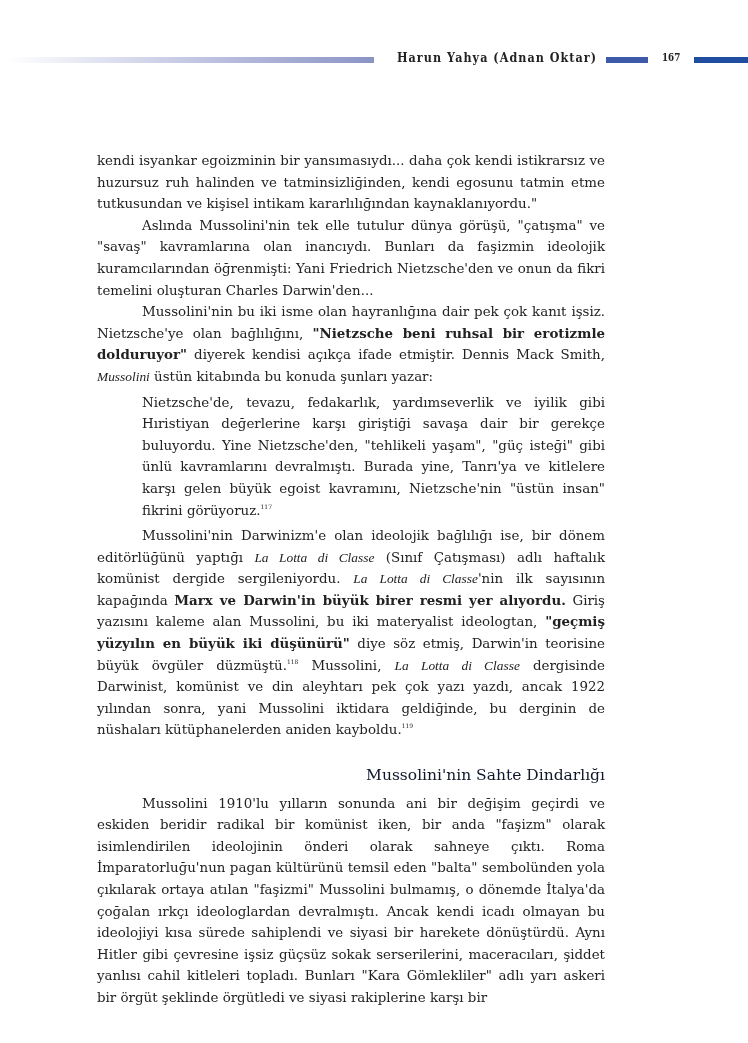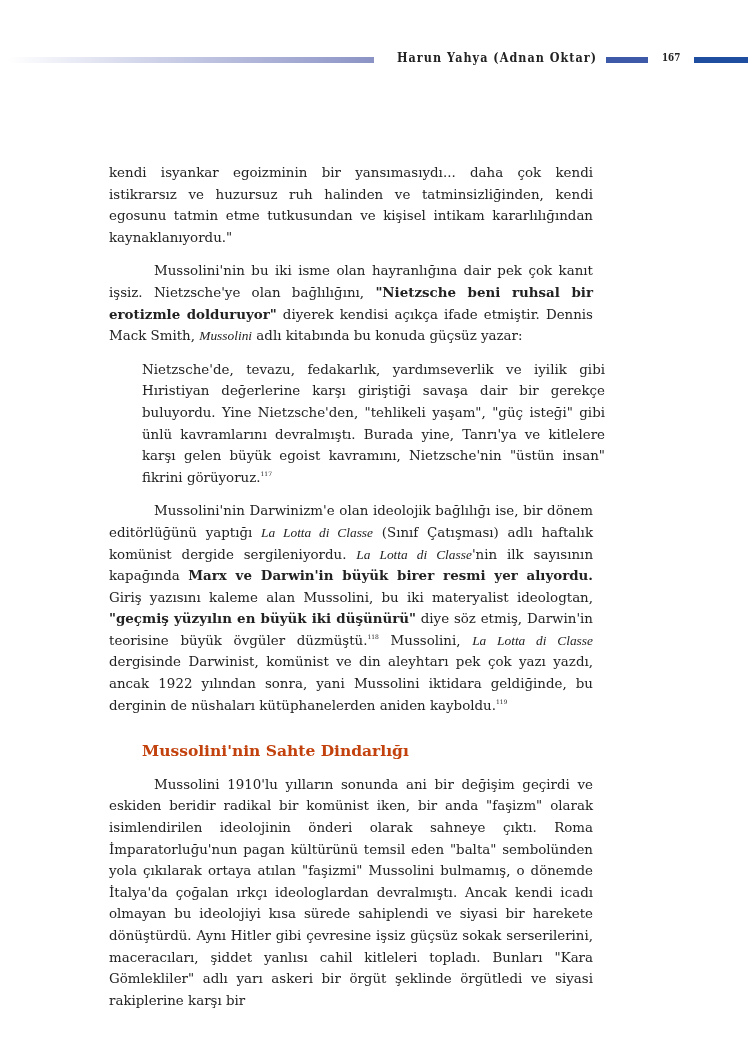--- a/index.html
+++ b/index.html
@@ -10,40 +10,41 @@
     .header-title { position: absolute; left: 397px; top: -2px; font-family: "DejaVu Serif", serif;
       font-size: 13px; font-weight: bold; color: #222; letter-spacing: 1.2px; white-space: nowrap; transform: scaleX(0.86); transform-origin: left; }
     .mid-bar { position: absolute; left: 606px; top: 5px; width: 42px; height: 6px; background: #3d5aa8; }
     .page-num { position: absolute; left: 662px; top: -1px; font-family: "DejaVu Serif", serif;
       font-size: 11px; font-weight: bold; color: #222; transform: scaleX(0.8); transform-origin: left; }
     .right-bar { position: absolute; left: 694px; top: 5px; width: 54px; height: 6px; background: #1f4ea0; }
 
     .content { position: absolute; left: 97px; top: 150px; width: 508px;
       font-family: "DejaVu Serif", serif; font-size: 13.4px; line-height: 21.6px; color: #222;
       text-align: justify; }
-    .content p { margin: 12px; }
+    .content p { margin: 0; }
     .indent { text-indent: 45px; }
     .quote { margin: 4px 0 4px 45px !important; }
     b { font-weight: bold; }
     i { font-style: italic; font-family: Liberation Serif, serif; }
     sup { font-size: 6px; vertical-align: 6px; line-height: 0; }
-    .section-title { font-family: "DejaVu Serif", serif; font-size: 15.5px; font-weight: bold;
-      color: #c2410c; margin: 24px 0 6px 45px !important; text-align: left; }
+    .section-title { font-family: "DejaVu Serif", serif; font-size: 15.5px; font-weight: normal;
+      color: #0f172a; margin: 24px 0 6px 45px !important; text-align: right; }
   </style>
 </head>
 <body>
 
 <div class="header">
   <div class="grad-bar"></div>
   <div class="header-title">Harun Yahya (Adnan Oktar)</div>
   <div class="mid-bar"></div>
   <div class="page-num">167</div>
   <div class="right-bar"></div>
 </div>
 
 <div class="content">
   <p>kendi isyankar egoizminin bir yansımasıydı... daha çok kendi istikrarsız ve huzursuz ruh halinden ve tatminsizliğinden, kendi egosunu tatmin etme tutkusundan ve kişisel intikam kararlılığından kaynaklanıyordu."</p>
-  <p class="indent"><span>Mussolini'nin bu iki isme olan hayranlığına dair pek çok kanıt işsiz. Nietzsche'ye olan bağlılığını, </span><b>"Nietzsche beni ruhsal bir erotizmle dolduruyor"</b><span> diyerek kendisi açıkça ifade etmiştir. Dennis Mack Smith, </span><i>Mussolini</i><span> adlı kitabında bu konuda güçsüz yazar:</span></p>
+  <p class="indent">Aslında Mussolini'nin tek elle tutulur dünya görüşü, "çatışma" ve "savaş" kavramlarına olan inancıydı. Bunları da faşizmin ideolojik kuramcılarından öğrenmişti: Yani Friedrich Nietzsche'den ve onun da fikri temelini oluşturan Charles Darwin'den...</p>
+  <p class="indent"><span>Mussolini'nin bu iki isme olan hayranlığına dair pek çok kanıt işsiz. Nietzsche'ye olan bağlılığını, </span><b>"Nietzsche beni ruhsal bir erotizmle dolduruyor"</b><span> diyerek kendisi açıkça ifade etmiştir. Dennis Mack Smith, </span><i>Mussolini</i><span> üstün kitabında bu konuda şunları yazar:</span></p>
   <p class="quote"><span>Nietzsche'de, tevazu, fedakarlık, yardımseverlik ve iyilik gibi Hıristiyan değerlerine karşı giriştiği savaşa dair bir gerekçe buluyordu. Yine Nietzsche'den, "tehlikeli yaşam", "güç isteği" gibi ünlü kavramlarını devralmıştı. Burada yine, Tanrı'ya ve kitlelere karşı gelen büyük egoist kavramını, Nietzsche'nin "üstün insan" fikrini görüyoruz.</span><sup>117</sup></p>
   <p class="indent"><span>Mussolini'nin Darwinizm'e olan ideolojik bağlılığı ise, bir dönem editörlüğünü yaptığı </span><i>La Lotta di Classe</i><span> (Sınıf Çatışması) adlı haftalık komünist dergide sergileniyordu. </span><i>La Lotta di Classe</i><span>'nin ilk sayısının kapağında </span><b>Marx ve Darwin'in büyük birer resmi yer alıyordu.</b><span> Giriş yazısını kaleme alan Mussolini, bu iki materyalist ideologtan, </span><b>"geçmiş yüzyılın en büyük iki düşünürü"</b><span> diye söz etmiş, Darwin'in teorisine büyük övgüler düzmüştü.</span><sup>118</sup><span> Mussolini, </span><i>La Lotta di Classe</i><span>  dergisinde Darwinist, komünist ve din aleyhtarı pek çok yazı yazdı, ancak 1922 yılından sonra, yani Mussolini iktidara geldiğinde, bu derginin de nüshaları kütüphanelerden aniden kayboldu.</span><sup>119</sup></p>
   <p class="section-title">Mussolini'nin Sahte Dindarlığı</p>
   <p class="indent">Mussolini 1910'lu yılların sonunda ani bir değişim geçirdi ve eskiden beridir radikal bir komünist iken, bir anda "faşizm" olarak isimlendirilen ideolojinin önderi olarak sahneye çıktı. Roma İmparatorluğu'nun pagan kültürünü temsil eden "balta" sembolünden yola çıkılarak ortaya atılan "faşizmi" Mussolini bulmamış, o dönemde İtalya'da çoğalan ırkçı ideologlardan devralmıştı. Ancak kendi icadı olmayan bu ideolojiyi kısa sürede sahiplendi ve siyasi bir harekete dönüştürdü. Aynı Hitler gibi çevresine işsiz güçsüz sokak serserilerini, maceracıları, şiddet yanlısı cahil kitleleri topladı. Bunları "Kara Gömleklil­er" adlı yarı askeri bir örgüt şeklinde örgütledi ve siyasi rakiplerine karşı bir</p>
 </div>
 
 </body></html>

